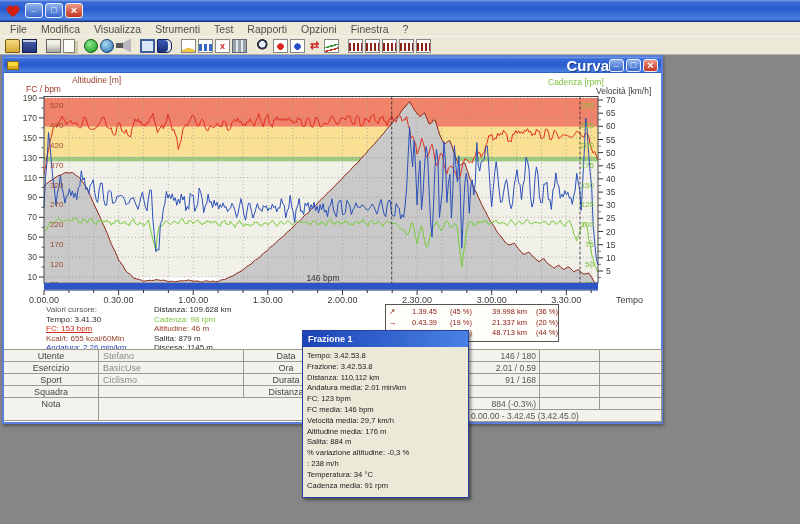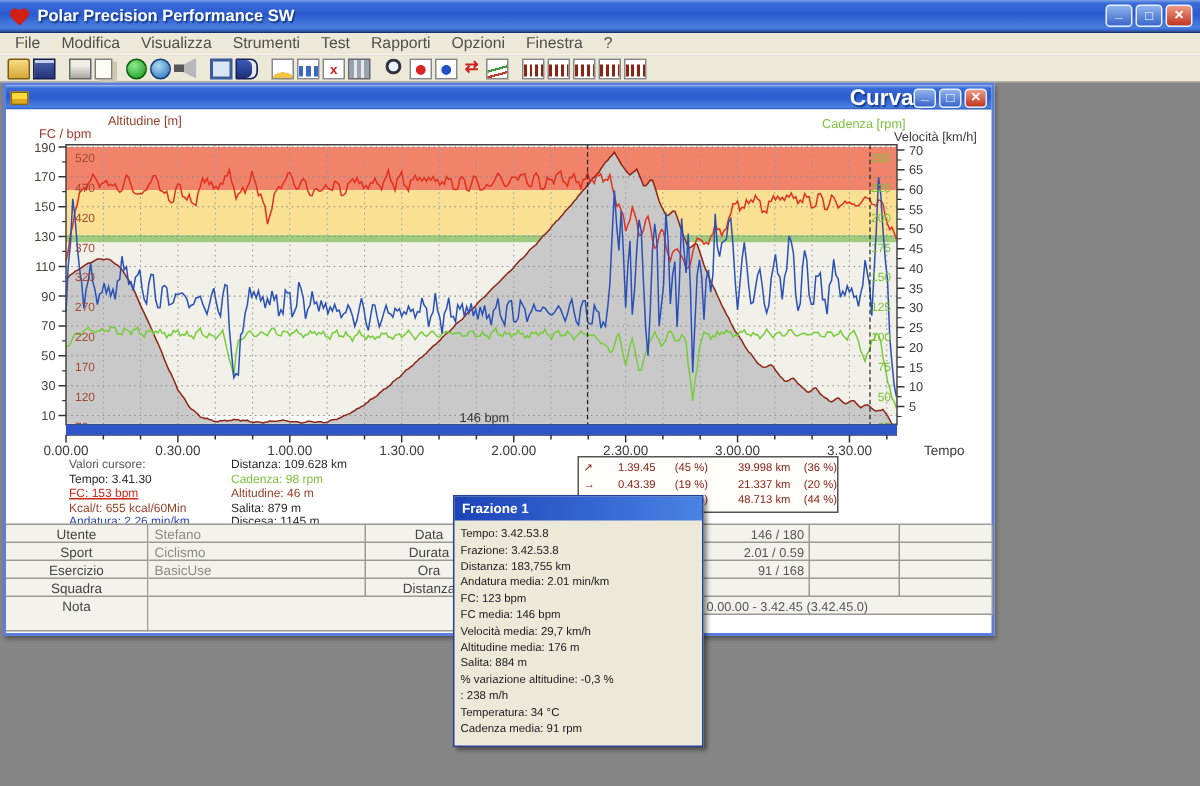--- a/index.html
+++ b/index.html
@@ -122,21 +122,20 @@
   .popup-body{padding:4px 3px 6px 4px;}
   .pline{font-size:7.6px;line-height:10.8px;color:#1a1a1a;white-space:nowrap;}
 </style>
 </head>
 <body>
 
 <div class="app">
 
   <div class="titlebar">
     <span class="heart"></span>
-    <span class="apptitle">Polar Precision Performance SW</span>
     <span class="winbtns">
       <span class="winbtn min"></span>
       <span class="winbtn max"></span>
       <span class="winbtn close"></span>
     </span>
   </div>
 
   <div class="menubar" id="menubar">
       <span class="mi">File</span>
       <span class="mi">Modifica</span>
@@ -410,29 +409,29 @@
           </div>
 
         <div class="mtable" id="mtable">
             <div class="mrow">
               <div class="mcell lab">Utente</div>
               <div class="mcell val">Stefano</div>
               <div class="mcell lab">Data</div>
               <div class="mcell val"></div>
             </div>
             <div class="mrow">
+              <div class="mcell lab">Esercizio</div>
+              <div class="mcell val">BasicUse</div>
+              <div class="mcell lab">Ora</div>
+              <div class="mcell val"></div>
+            </div>
+            <div class="mrow">
               <div class="mcell lab">Sport</div>
               <div class="mcell val">Ciclismo</div>
               <div class="mcell lab">Durata</div>
-              <div class="mcell val"></div>
-            </div>
-            <div class="mrow">
-              <div class="mcell lab">Esercizio</div>
-              <div class="mcell val">BasicUse</div>
-              <div class="mcell lab">Ora</div>
               <div class="mcell val"></div>
             </div>
             <div class="mrow">
               <div class="mcell lab">Squadra</div>
               <div class="mcell val"></div>
               <div class="mcell lab">Distanza</div>
               <div class="mcell val"></div>
             </div>
             <div class="mrow">
               <div class="mcell lab nota">Nota</div>
@@ -465,35 +464,41 @@
               <div class="scell"></div>
             </div>
             <div class="srow">
               <div class="scell dashc"></div>
               <div class="scell"></div>
               <div class="scell"></div>
               <div class="scell"></div>
             </div>
             <div class="srow">
               <div class="scell dashc"></div>
+              <div class="scell">884 (-0.3%)</div>
+              <div class="scell"></div>
+              <div class="scell"></div>
+            </div>
+            <div class="srow">
+              <div class="scell dashc"></div>
               <div class="scell foot">0.00.00 - 3.42.45 (3.42.45.0)</div>
             </div>
           </div>
       </div>
     </div>
   </div>
 
   <div class="popup">
     <div class="popup-tb">
       <span class="popup-title">Frazione 1</span>
     </div>
     <div class="popup-body" id="popup-body">
         <div class="pline">Tempo: 3.42.53.8</div>
         <div class="pline">Frazione: 3.42.53.8</div>
-        <div class="pline">Distanza: 183,755 km</div>
+        <div class="pline">Distanza: 110,112 km</div>
         <div class="pline">Andatura media: 2.01 min/km</div>
         <div class="pline">FC: 123 bpm</div>
         <div class="pline">FC media: 146 bpm</div>
         <div class="pline">Velocità media: 29,7 km/h</div>
         <div class="pline">Altitudine media: 176 m</div>
         <div class="pline">Salita: 884 m</div>
         <div class="pline">% variazione altitudine: -0,3 %</div>
         <div class="pline">: 238 m/h</div>
         <div class="pline">Temperatura: 34 °C</div>
         <div class="pline">Cadenza media: 91 rpm</div>

